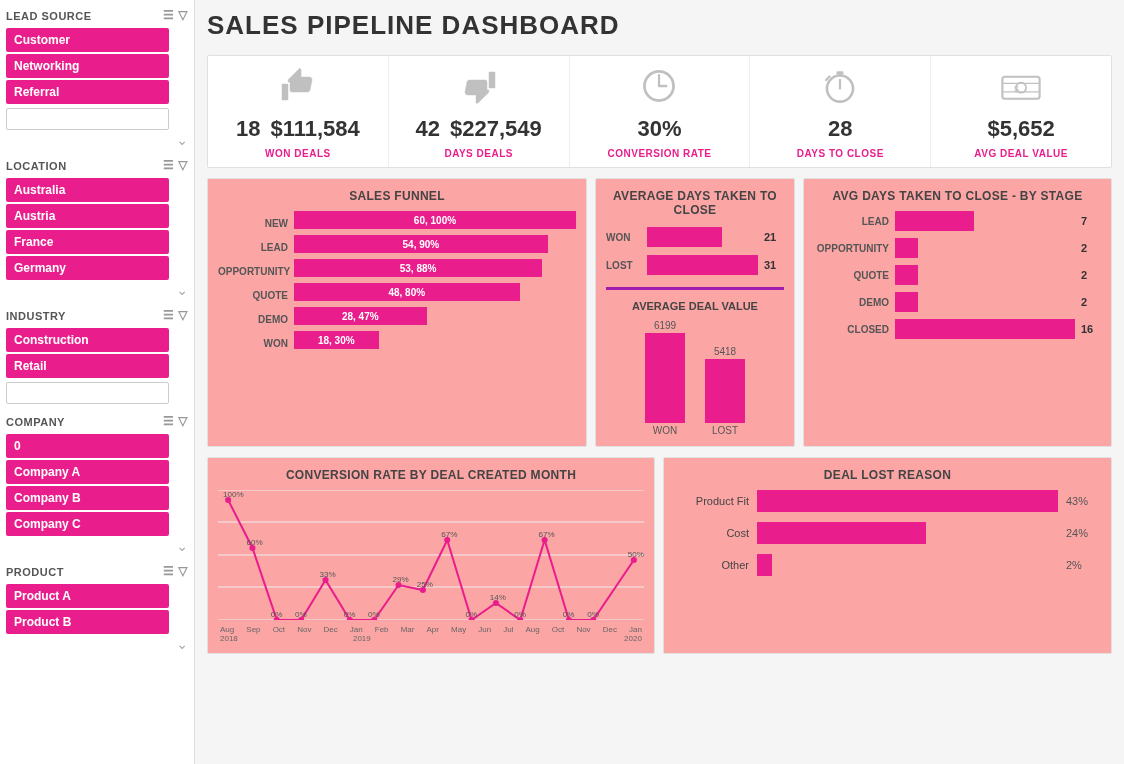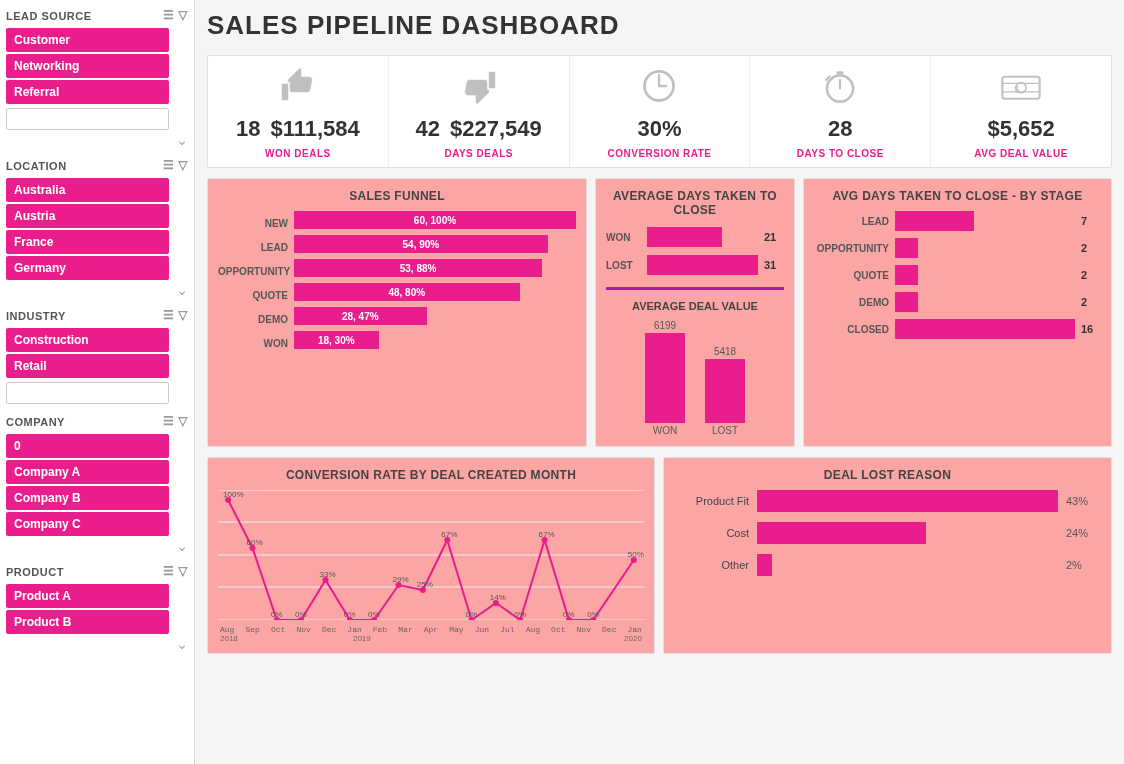--- a/index.html
+++ b/index.html
@@ -497,21 +497,21 @@
         <text x="220" y="47" font-size="8" fill="#555">67%</text>
         <text x="244" y="127" font-size="8" fill="#555">0%</text>
         <text x="268" y="110" font-size="8" fill="#555">14%</text>
         <text x="292" y="127" font-size="8" fill="#555">0%</text>
         <text x="316" y="47" font-size="8" fill="#555">67%</text>
         <text x="340" y="127" font-size="8" fill="#555">0%</text>
         <text x="364" y="127" font-size="8" fill="#555">0%</text>
         <text x="404" y="67" font-size="8" fill="#555">50%</text>
       </svg>
       
-      <div style="display:flex; justify-content:space-between; font-size:8px; color:#666; margin-top:1px; padding:0 2px;font-family:Liberation Mono, monospace;">
+      <div style="display:flex; justify-content:space-between; font-size:8px; color:#666; margin-top:1px; padding:0 2px;">
         <span>Aug</span>
         <span>Sep</span>
         <span>Oct</span>
         <span>Nov</span>
         <span>Dec</span>
         <span>Jan</span>
         <span>Feb</span>
         <span>Mar</span>
         <span>Apr</span>
         <span>May</span>

